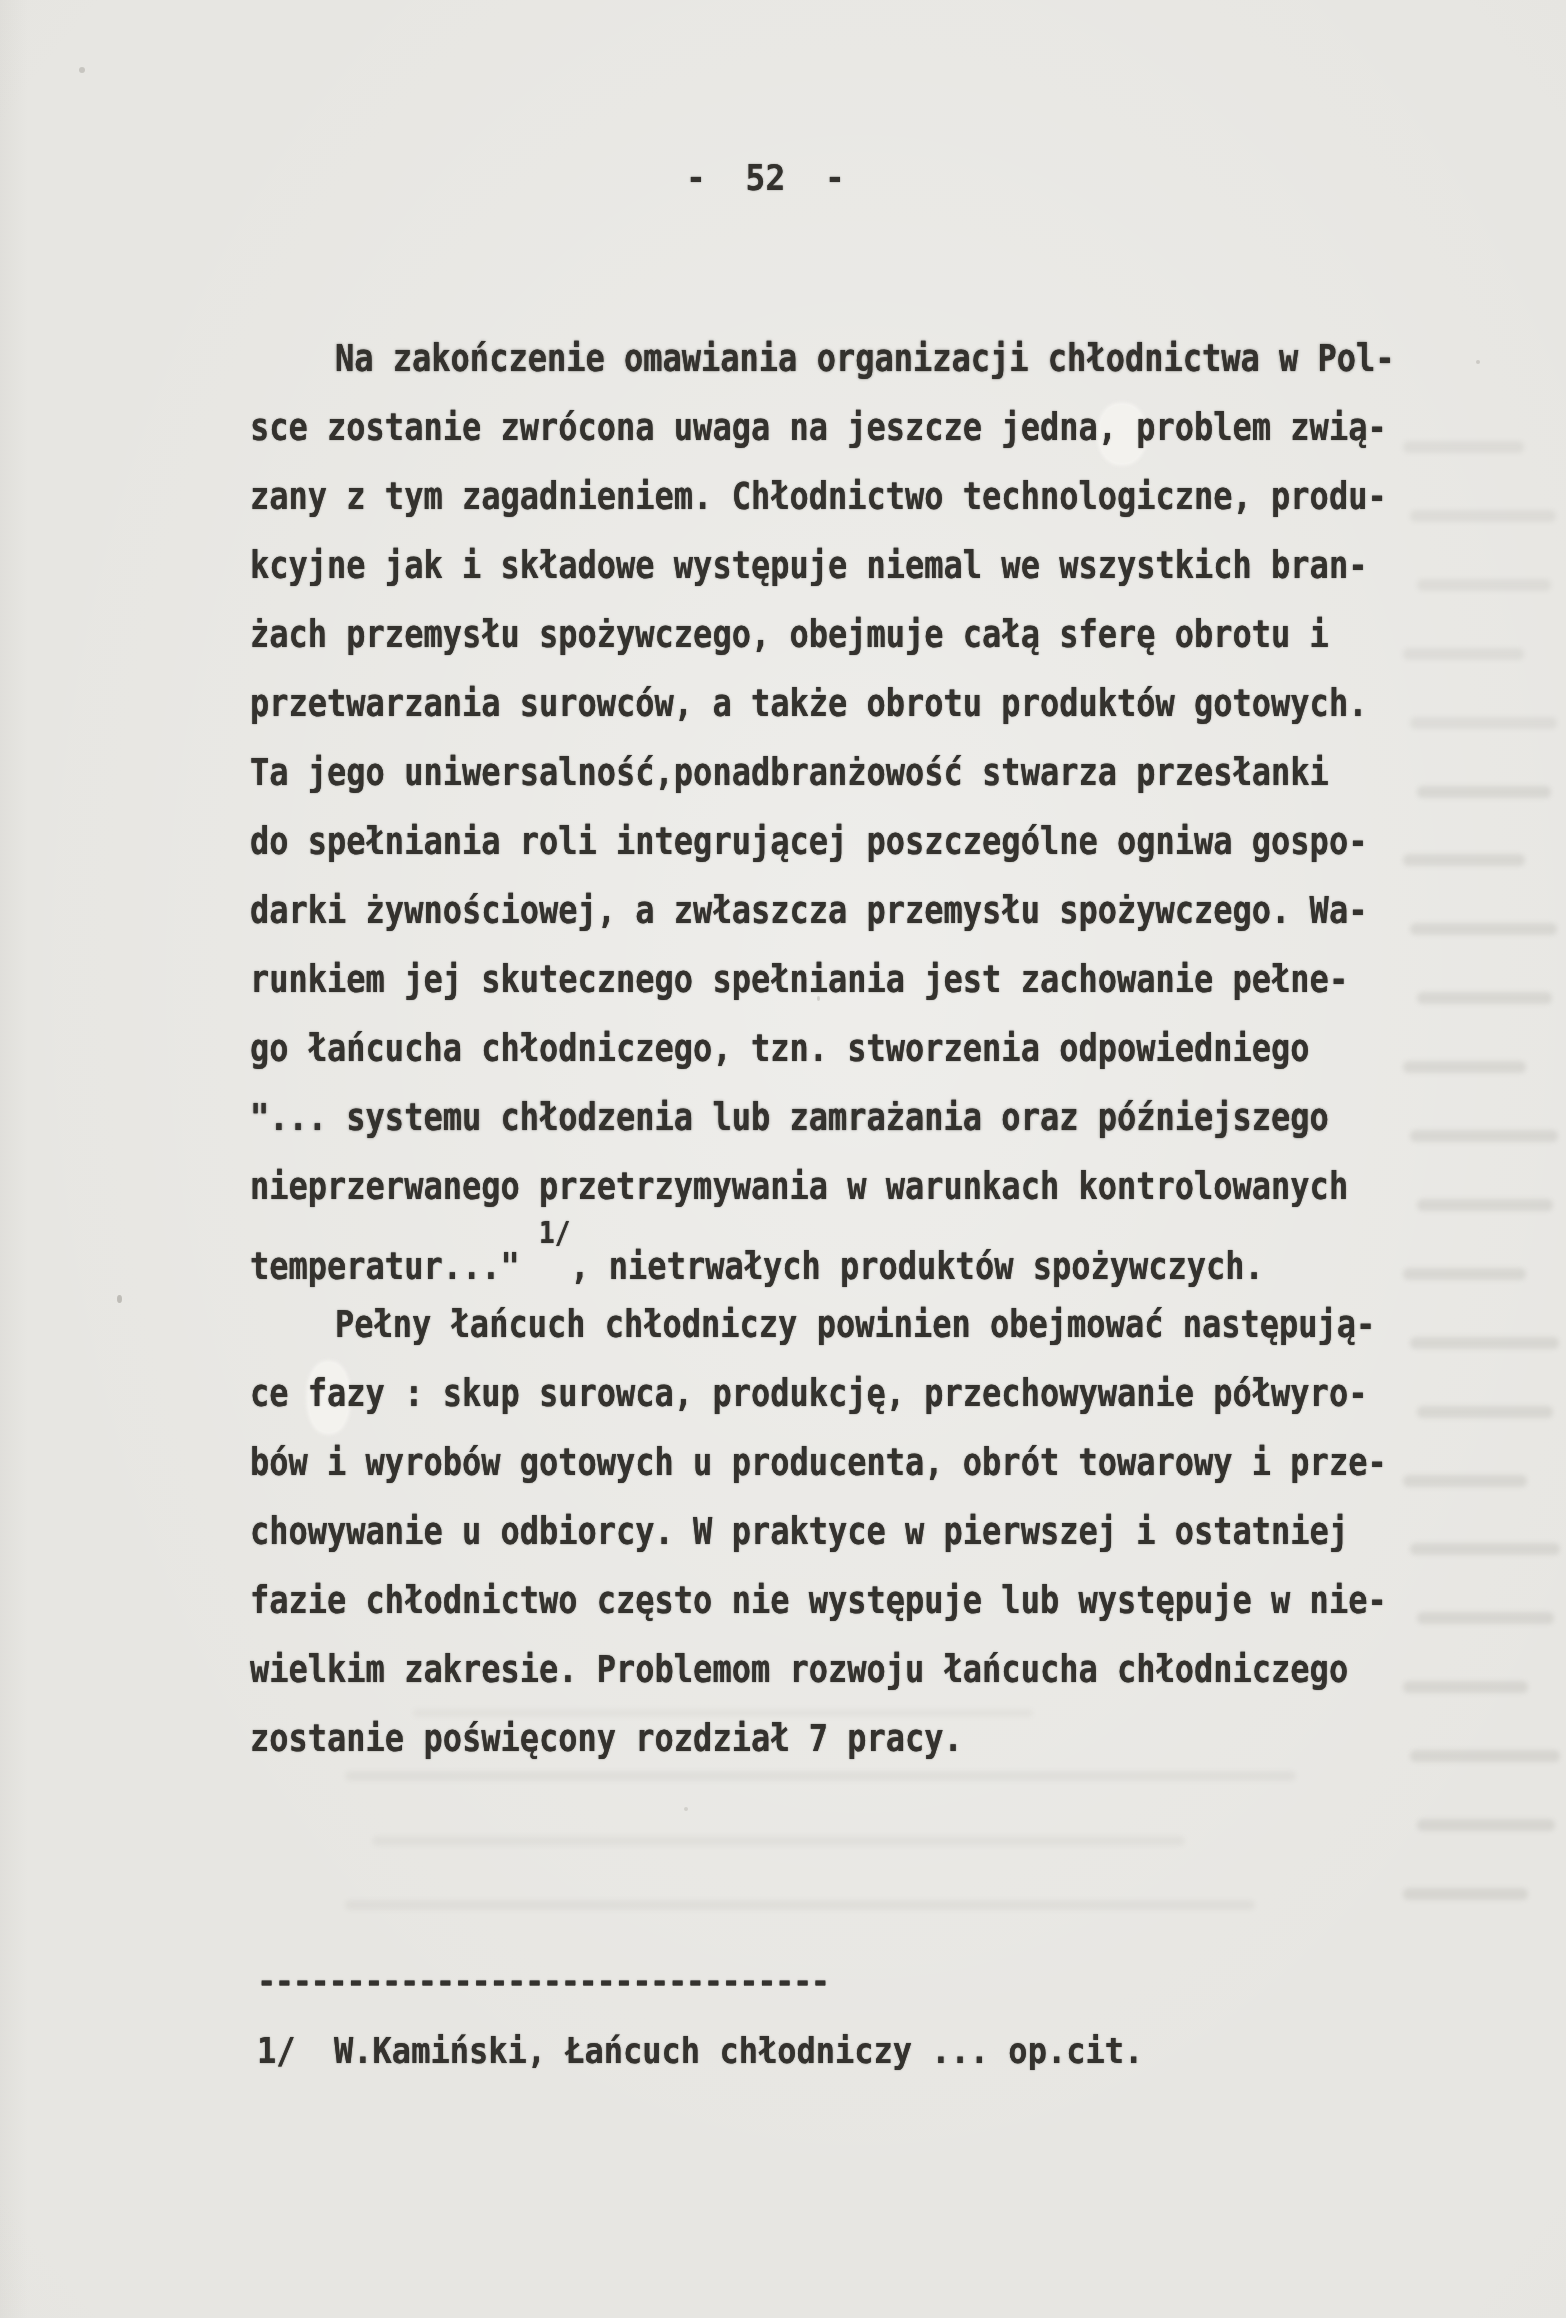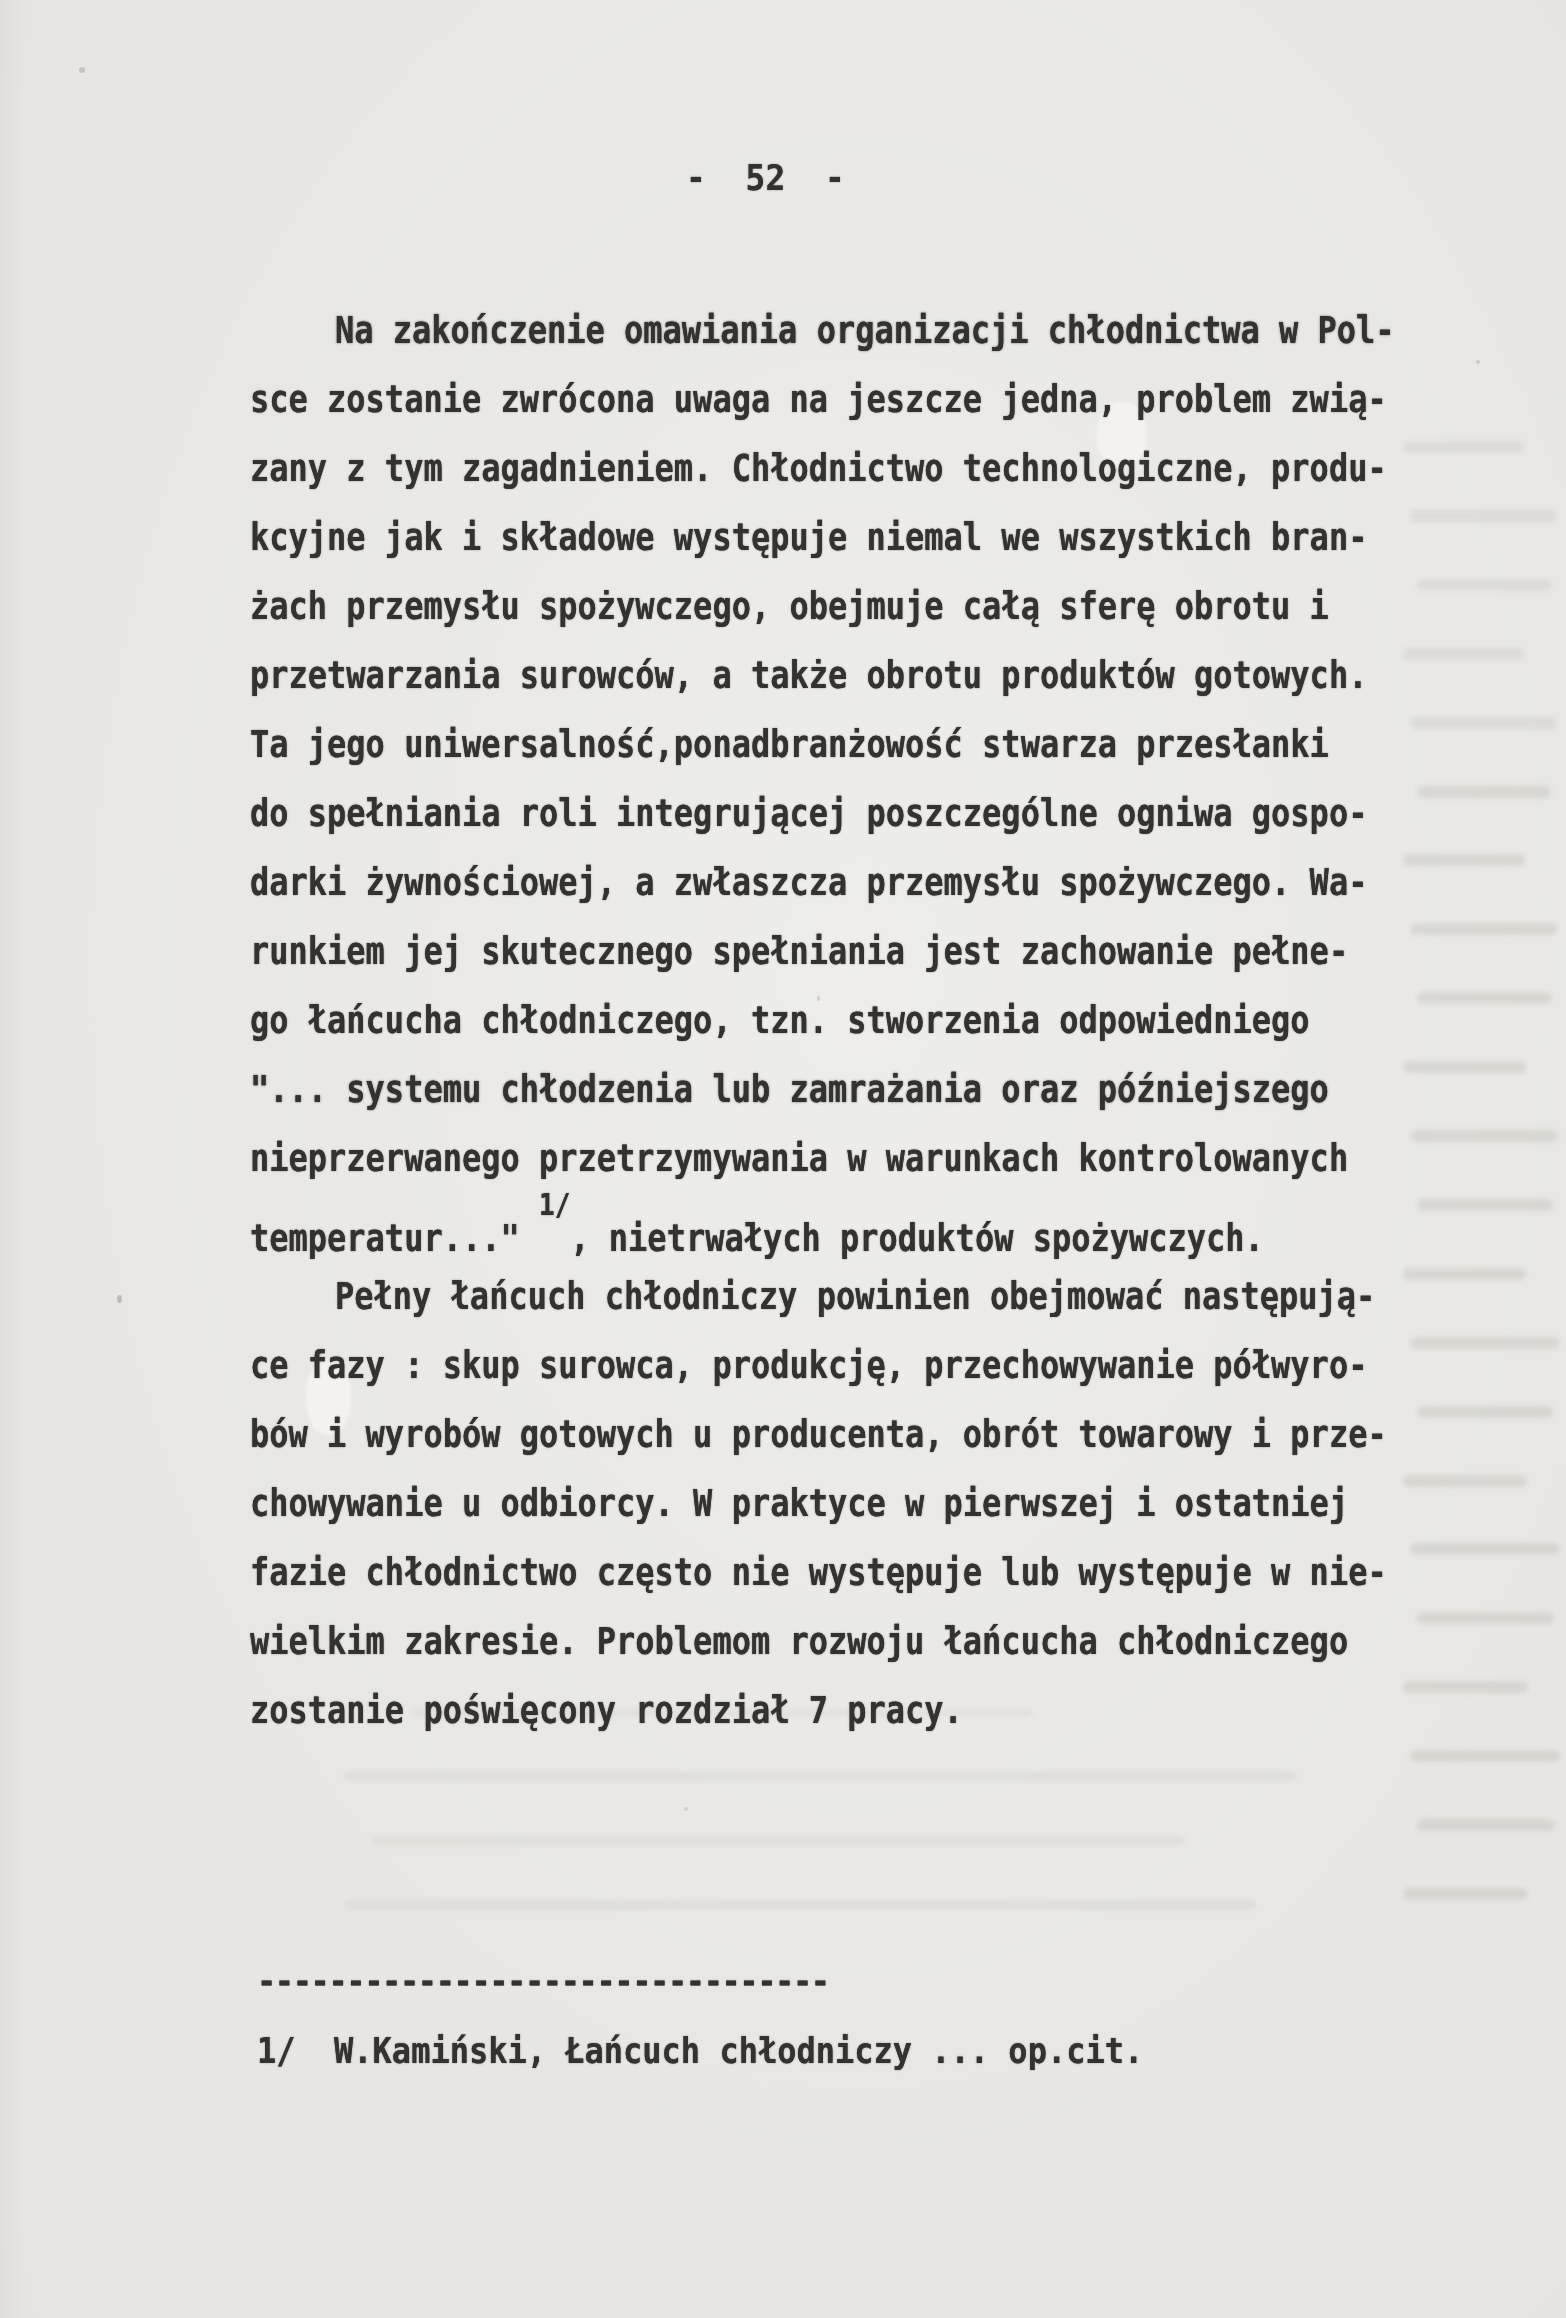--- a/index.html
+++ b/index.html
@@ -23,21 +23,21 @@
     font-weight:700;
     text-shadow:0 0 0.7px rgba(52,50,46,0.85), 0 0 2.1px rgba(70,68,62,0.30);
     filter:blur(0.2px);
   }
   .page-number{
     position:absolute;left:686px;top:157px;
     font-size:33px;line-height:41px;white-space:pre;
     transform:scaleY(1.1);
   }
   .body-text{
-    position:absolute;left:250px;top:296px;width:1171px;
+    position:absolute;left:250px;top:324px;width:1171px;
     font-size:32px;
     z-index:2;
   }
   .line{
     height:69px;line-height:69px;white-space:pre;
     transform:scaleY(1.15);
   }
   .line.indent{padding-left:85px;}
   .line.heavy{text-shadow:0 0 0.7px rgba(40,38,35,0.95), 0 0 2.8px rgba(55,53,48,0.45);}
   .fn-sup{

